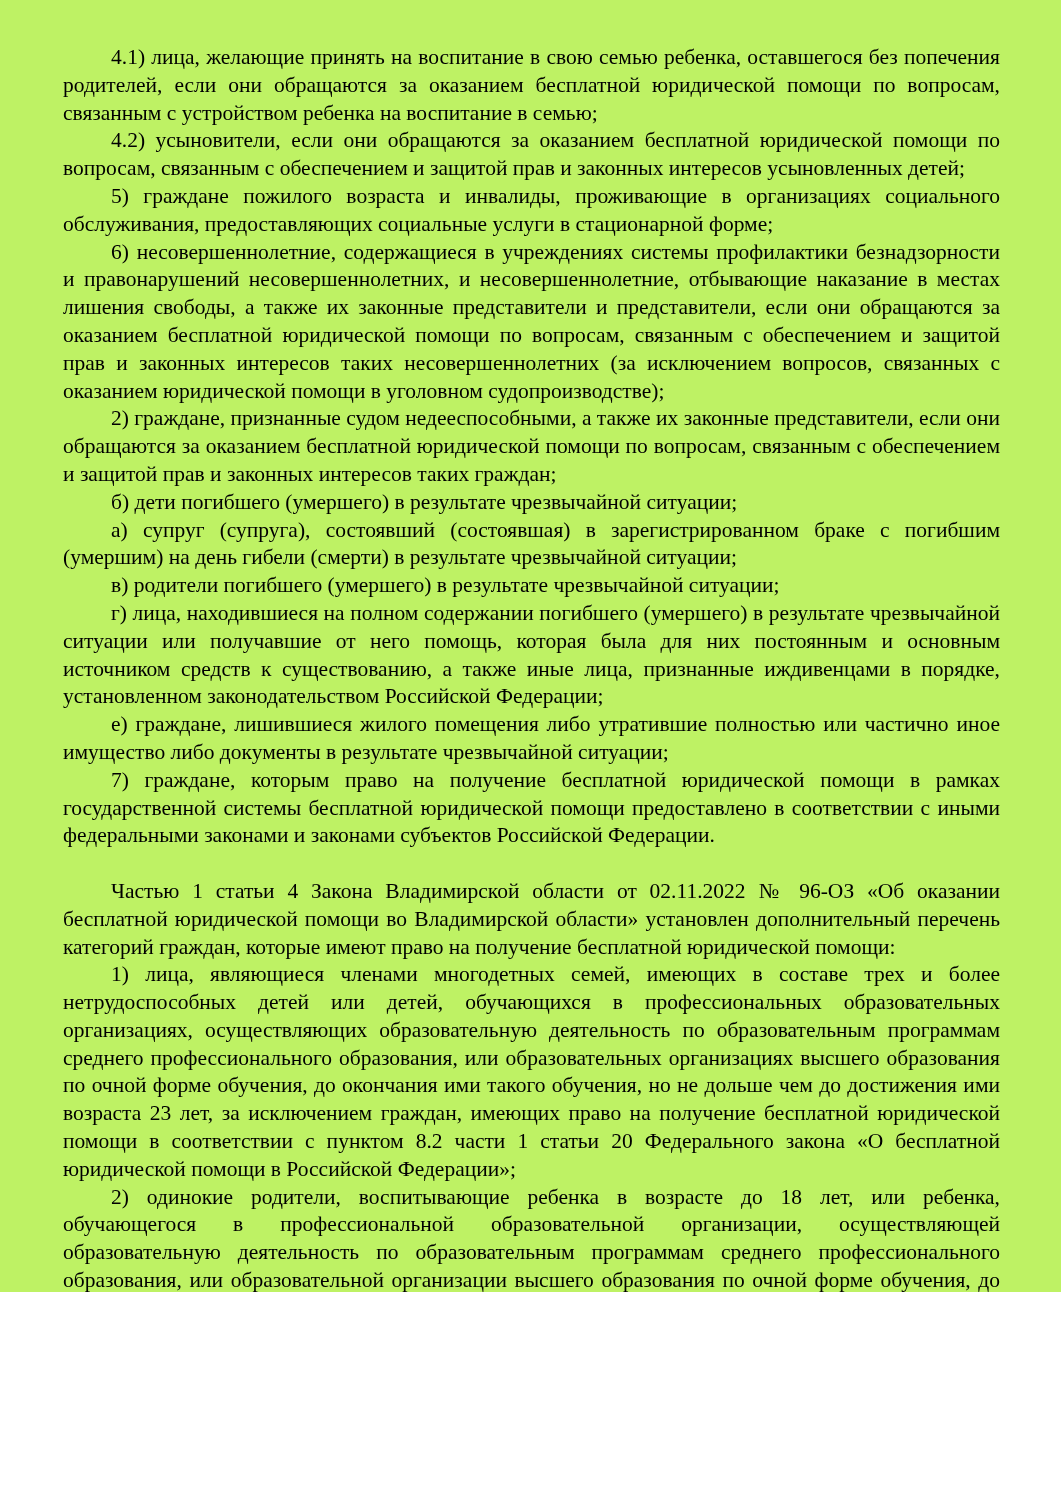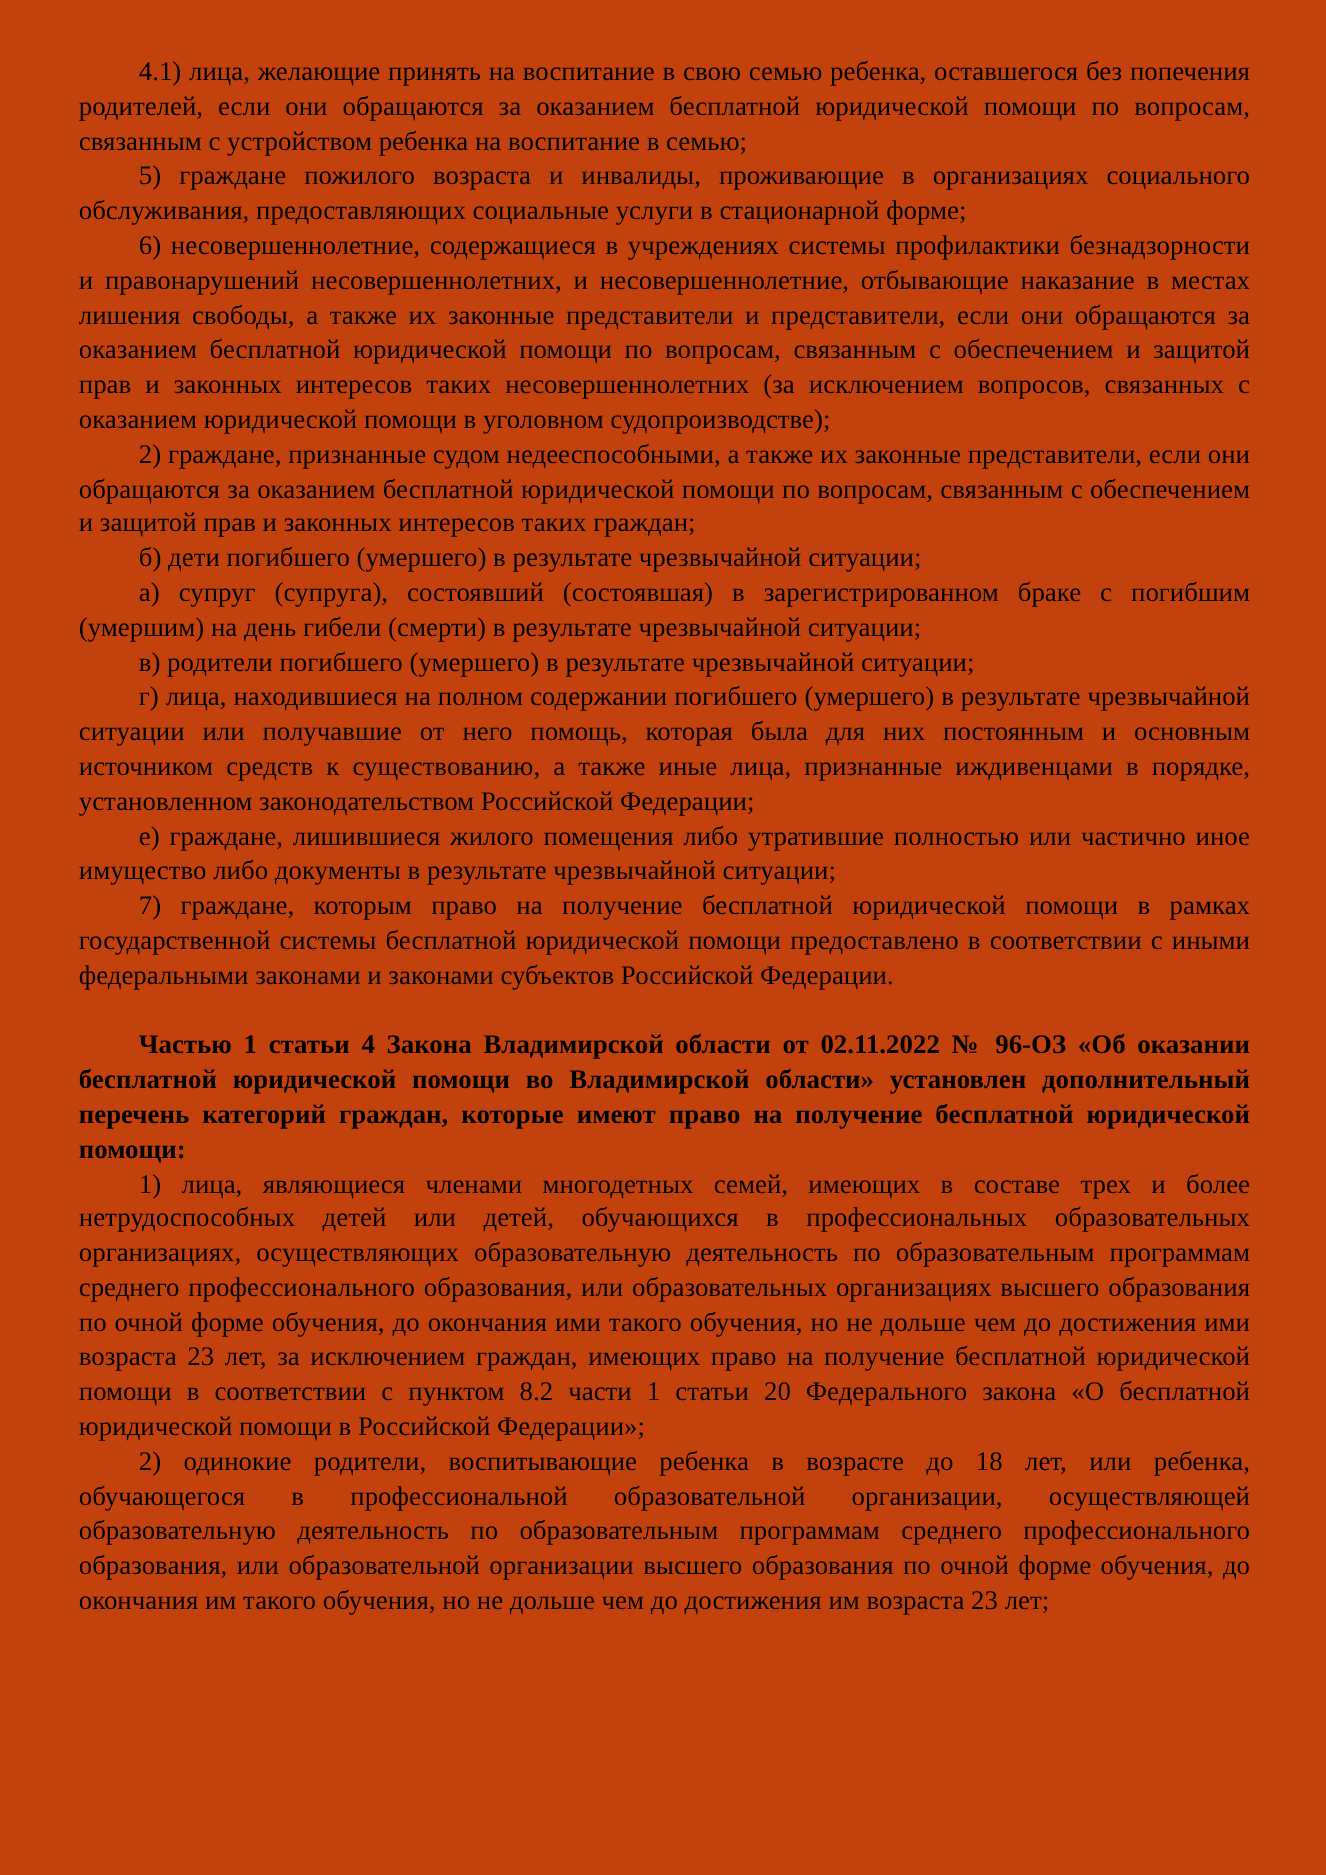--- a/index.html
+++ b/index.html
@@ -8,22 +8,22 @@
     padding: 0;
     background: #ffffff;
   }
   body {
     font-family: "Liberation Serif", "DejaVu Serif", serif;
     color: #000000;
   }
   .page {
     position: relative;
     width: 1061px;
-    height: 1500px;
-    background: #c2410c;
+    height: 1292px;
+    background: #bef264;
     overflow: hidden;
     box-sizing: border-box;
   }
   .doc-body {
     position: absolute;
     left: 63px;
     top: 44px;
     width: 937px;
   }
   p.para {
@@ -32,37 +32,38 @@
     font-size: 21.5px;
     line-height: 27.8px;
     text-align: justify;
     text-justify: inter-word;
     text-indent: 48px;
     letter-spacing: 0.0px;
     word-spacing: 0px;
     hyphens: none;
   }
   p.para.bold {
-    font-weight: bold;
+    font-weight: normal;
   }
   p.para.spaced-before {
     margin-top: 27.8px;
   }
   
   .clip-tail {
     overflow: hidden;
   }
 </style>
 </head>
 <body>
 
 <div class="page">
   <div class="doc-body clip-tail">
 
     <p class="para">4.1) лица, желающие принять на воспитание в свою семью ребенка, оставшегося без попечения родителей, если они обращаются за оказанием бесплатной юридической помощи по вопросам, связанным с устройством ребенка на воспитание в семью;</p>
+    <p class="para">4.2) усыновители, если они обращаются за оказанием бесплатной юридической помощи по вопросам, связанным с обеспечением и защитой прав и законных интересов усыновленных детей;</p>
     <p class="para">5) граждане пожилого возраста и инвалиды, проживающие в организациях социального обслуживания, предоставляющих социальные услуги в стационарной форме;</p>
     <p class="para">6) несовершеннолетние, содержащиеся в учреждениях системы профилактики безнадзорности и правонарушений несовершеннолетних, и несовершеннолетние, отбывающие наказание в местах лишения свободы, а также их законные представители и представители, если они обращаются за оказанием бесплатной юридической помощи по вопросам, связанным с обеспечением и защитой прав и законных интересов таких несовершеннолетних (за исключением вопросов, связанных с оказанием юридической помощи в уголовном судопроизводстве);</p>
     <p class="para">2) граждане, признанные судом недееспособными, а также их законные представители, если они обращаются за оказанием бесплатной юридической помощи по вопросам, связанным с обеспечением и защитой прав и законных интересов таких граждан;</p>
     <p class="para">б) дети погибшего (умершего) в результате чрезвычайной ситуации;</p>
     <p class="para">а) супруг (супруга), состоявший (состоявшая) в зарегистрированном браке с погибшим (умершим) на день гибели (смерти) в результате чрезвычайной ситуации;</p>
     <p class="para">в) родители погибшего (умершего) в результате чрезвычайной ситуации;</p>
     <p class="para">г) лица, находившиеся на полном содержании погибшего (умершего) в результате чрезвычайной ситуации или получавшие от него помощь, которая была для них постоянным и основным источником средств к существованию, а также иные лица, признанные иждивенцами в порядке, установленном законодательством Российской Федерации;</p>
     <p class="para">е) граждане, лишившиеся жилого помещения либо утратившие полностью или частично иное имущество либо документы в результате чрезвычайной ситуации;</p>
     <p class="para">7) граждане, которым право на получение бесплатной юридической помощи в рамках государственной системы бесплатной юридической помощи предоставлено в соответствии с иными федеральными законами и законами субъектов Российской Федерации.</p>
 

